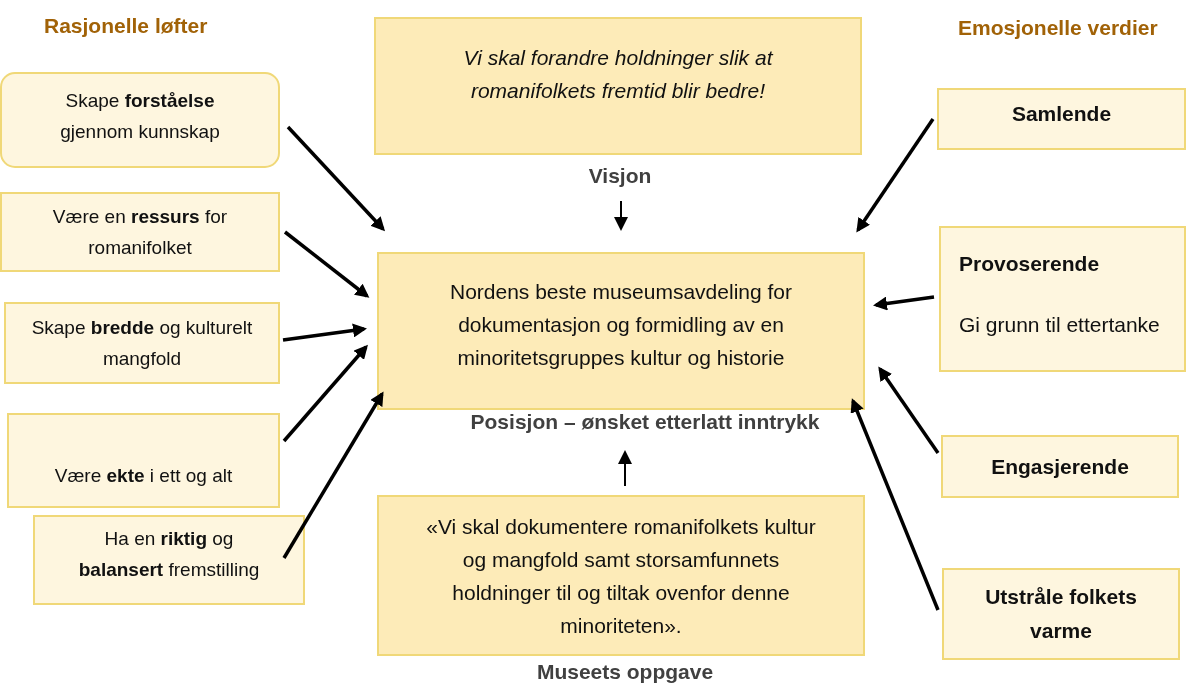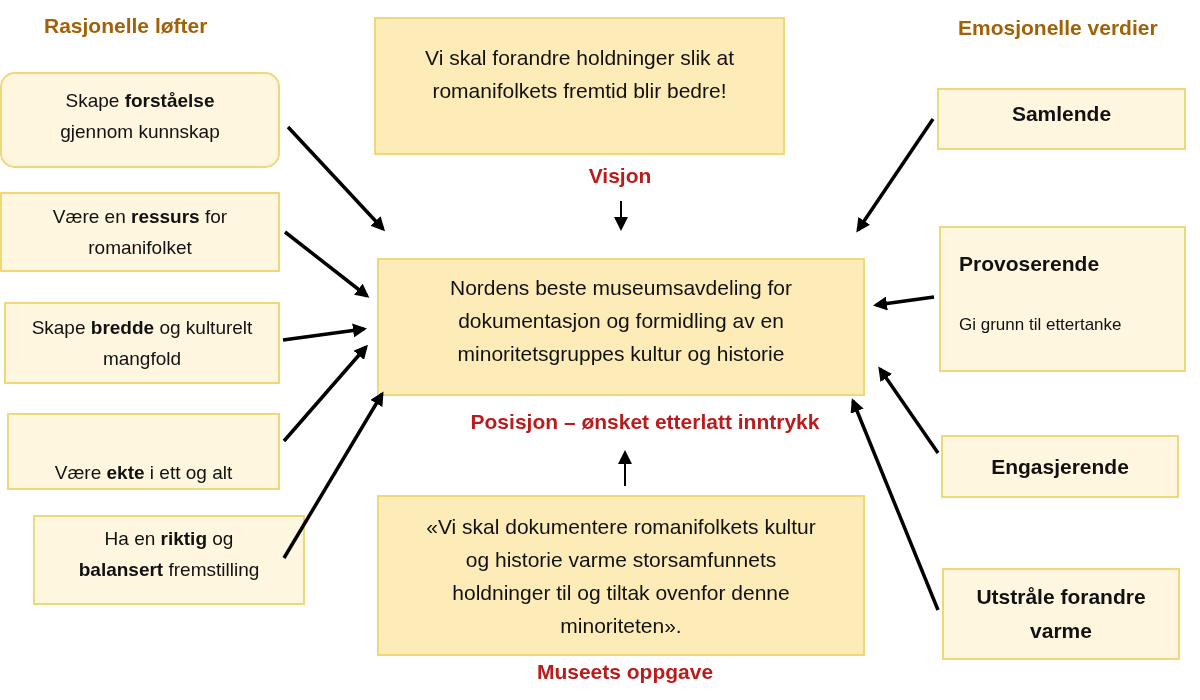--- a/index.html
+++ b/index.html
@@ -1,74 +1,74 @@
 <!DOCTYPE html>
 <html><head>
   <meta charset="utf-8">
   <style>
     html, body { margin: 0; padding: 0; background: #ffffff; }
     body { width: 1200px; height: 700px; position: relative; overflow: hidden;
            font-family: "Liberation Sans", "DejaVu Sans", sans-serif; color: #111; }
     .heading { position: absolute; font-weight: bold; font-size: 21px; color: #a16207; white-space: nowrap; }
-    .label { position: absolute; font-weight: bold; font-size: 21px; color: #b91c1c; white-space: nowrap; text-align: center; }
+    .label { position: absolute; font-weight: bold; font-size: 21px; color: #404040; white-space: nowrap; text-align: center; }
     .box { position: absolute; box-sizing: border-box; border: 2px solid #f0d878;
            display: flex; flex-direction: column; align-items: center; justify-content: center;
            text-align: center; font-size: 19px; line-height: 31px; }
     .box.light { background: #fef6df; }
     .box.dark { background: #fdebb8; font-size: 21px; line-height: 33px; }
     .box b { font-weight: bold; }
     .emo-title { font-weight: bold; font-size: 21px; }
     .prov { align-items: flex-start; justify-content: flex-start; text-align: left; padding: 20px 0 0 18px; }
     .prov .emo-title { margin-bottom: 14px; }
-    .prov .sub { font-size: 17px; }
+    .prov .sub { font-size: 21px; }
     svg.arrows { position: absolute; left: 0; top: 0; width: 1200px; height: 700px; pointer-events: none; }
   </style>
 </head>
 <body>
 
 <div class="heading" style="left:44px; top:14px;">Rasjonelle løfter</div>
 <div class="heading" style="left:958px; top:16px;">Emosjonelle verdier</div>
 
-<div class="box dark" style="left:374px; top:17px; width:411px; height:138px; padding-bottom:24px;">
+<div class="box dark" style="left:374px; top:17px; width:488px; height:138px; padding-bottom:24px;font-style:italic;">
   <div>Vi skal forandre holdninger slik at</div>
   <div>romanifolkets fremtid blir bedre!</div>
 </div>
 <div class="label" style="left:560px; top:164px; width:120px;">Visjon</div>
 
-<div class="box dark" style="left:377px; top:258px; width:488px; height:138px; padding-bottom:14px;">
+<div class="box dark" style="left:377px; top:252px; width:488px; height:158px; padding-bottom:14px;">
   <div>Nordens beste museumsavdeling for</div>
   <div>dokumentasjon og formidling av en</div>
   <div>minoritetsgruppes kultur og historie</div>
 </div>
 <div class="label" style="left:440px; top:410px; width:410px;">Posisjon – ønsket etterlatt inntrykk</div>
 
 <div class="box dark" style="left:377px; top:495px; width:488px; height:161px;">
   <div>«Vi skal dokumentere romanifolkets kultur</div>
-  <div>og historie varme storsamfunnets</div>
+  <div>og mangfold samt storsamfunnets</div>
   <div>holdninger til og tiltak ovenfor denne</div>
   <div>minoriteten».</div>
 </div>
 <div class="label" style="left:520px; top:660px; width:210px;">Museets oppgave</div>
 
 <div class="box light" style="left:0px; top:72px; width:280px; height:96px; padding-bottom:8px;border-radius:15px;">
   <div><span>Skape </span><b>forståelse</b><span></span></div>
   <div><span>gjennom kunnskap</span></div>
 </div>
 
 <div class="box light" style="left:0px; top:192px; width:280px; height:80px;">
   <div><span>Være en </span><b>ressurs</b><span> for</span></div>
   <div><span>romanifolket</span></div>
 </div>
 
 <div class="box light" style="left:4px; top:302px; width:276px; height:82px;">
   <div><span>Skape </span><b>bredde</b><span> og kulturelt</span></div>
   <div><span>mangfold</span></div>
 </div>
 
-<div class="box light" style="left:7px; top:413px; width:273px; height:77px; justify-content:flex-end; padding-top:30px;">
+<div class="box light" style="left:7px; top:413px; width:273px; height:95px; justify-content:center; padding-top:30px;">
   <div><span>Være </span><b>ekte</b><span> i ett og alt</span></div>
 </div>
 
 <div class="box light" style="left:8px; top:515px; width:272px; height:90px; padding-bottom:12px;margin-left:25px;">
   <div><span>Ha en </span><b>riktig</b><span> og</span></div>
   <div><b>balansert</b><span> fremstilling</span></div>
 </div>
 
 <div class="box light" style="left:937px; top:88px; width:249px; height:62px; padding-bottom:12px;">
   <div class="emo-title">Samlende</div>
@@ -77,21 +77,21 @@
 <div class="box light prov" style="left:939px; top:226px; width:247px; height:146px;gap:16px;">
   <div class="emo-title">Provoserende</div>
   <div class="sub">Gi grunn til ettertanke</div>
 </div>
 
 <div class="box light" style="left:941px; top:435px; width:238px; height:63px;">
   <div class="emo-title">Engasjerende</div>
 </div>
 
 <div class="box light" style="left:942px; top:568px; width:238px; height:92px; line-height:34px;">
-  <div class="emo-title">Utstråle forandre</div>
+  <div class="emo-title">Utstråle folkets</div>
   <div class="emo-title">varme</div>
 </div>
 
 <svg class="arrows" viewBox="0 0 1200 700">
   <defs>
     <marker id="ah" markerWidth="10" markerHeight="10" refX="8" refY="5" orient="auto" markerUnits="userSpaceOnUse">
       <path d="M0,0 L10,5 L0,10 Z" fill="#000"></path>
     </marker>
     <marker id="ahs" markerWidth="14" markerHeight="14" refX="11" refY="7" orient="auto" markerUnits="userSpaceOnUse">
       <path d="M0,0 L14,7 L0,14 Z" fill="#000"></path>

